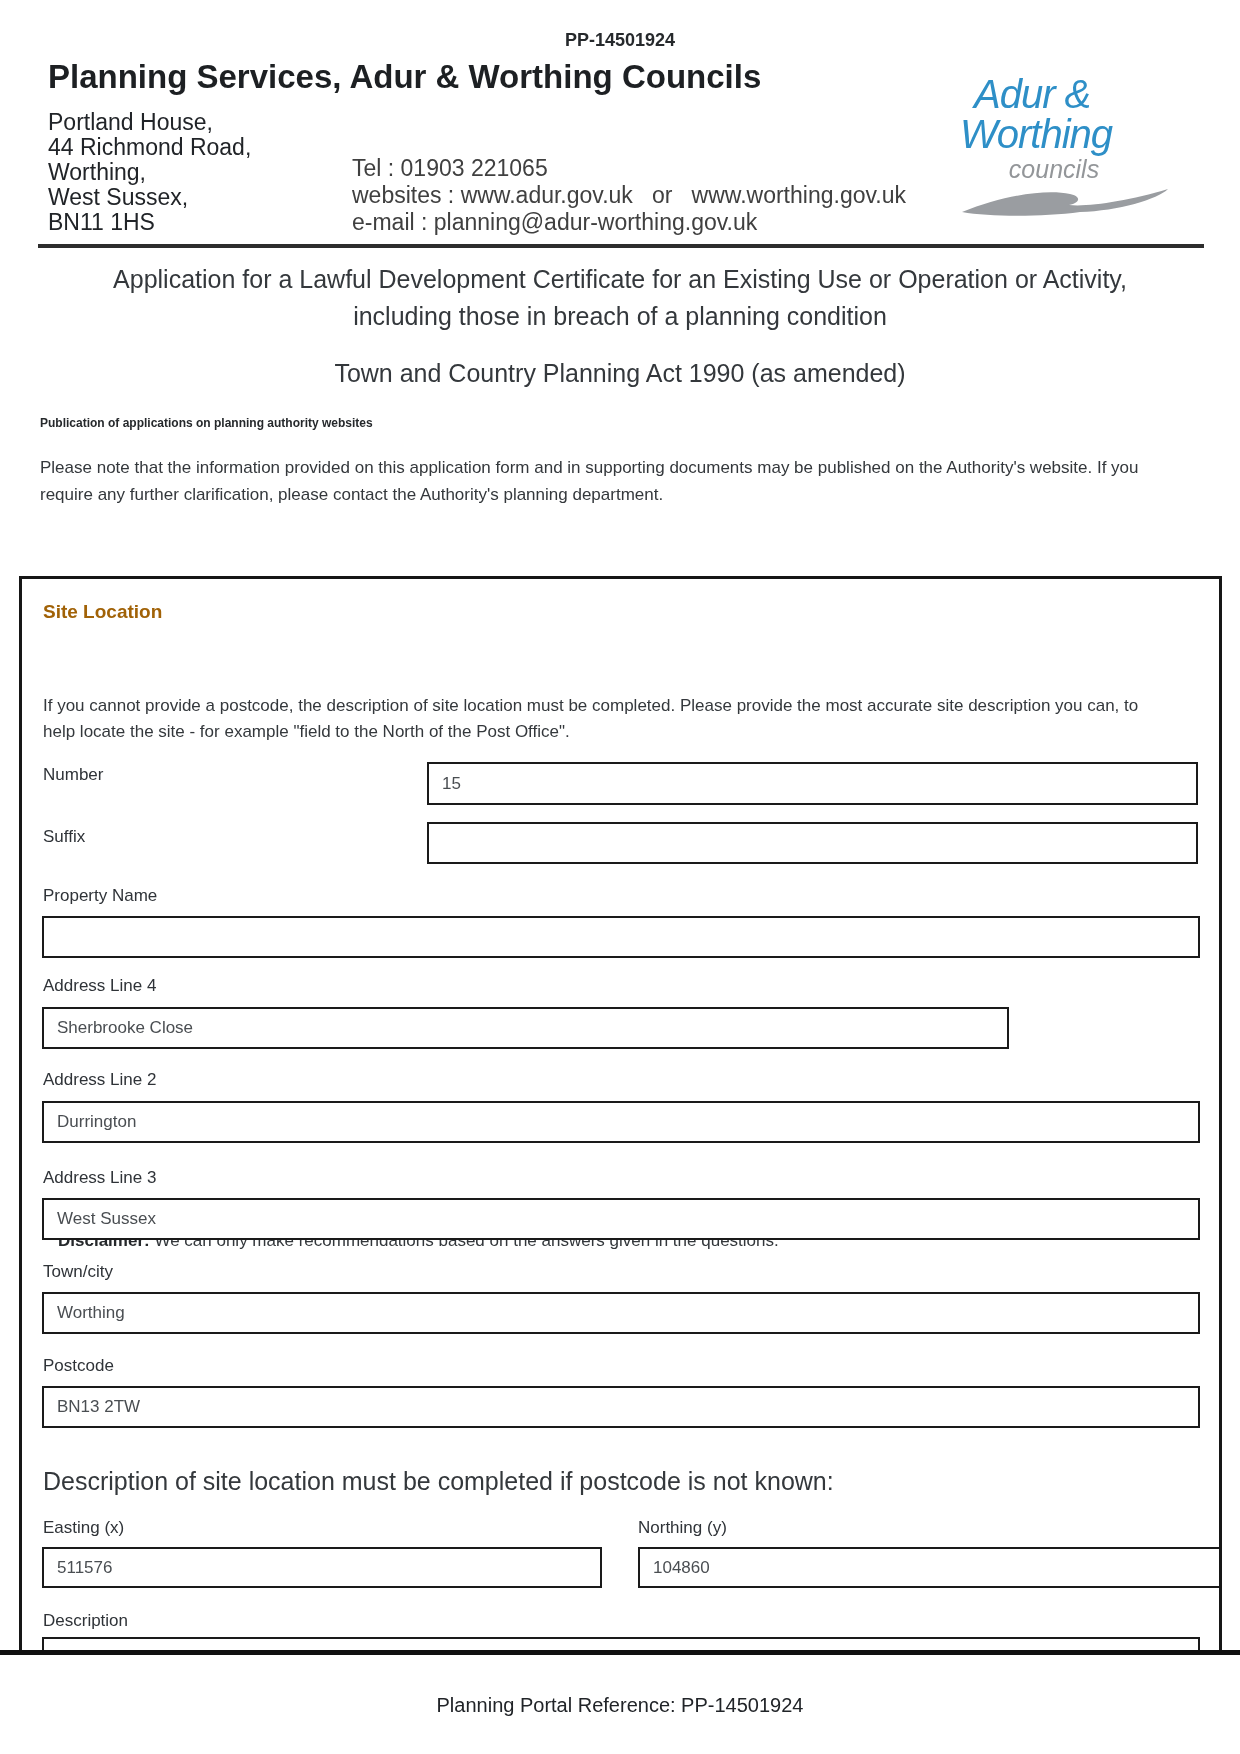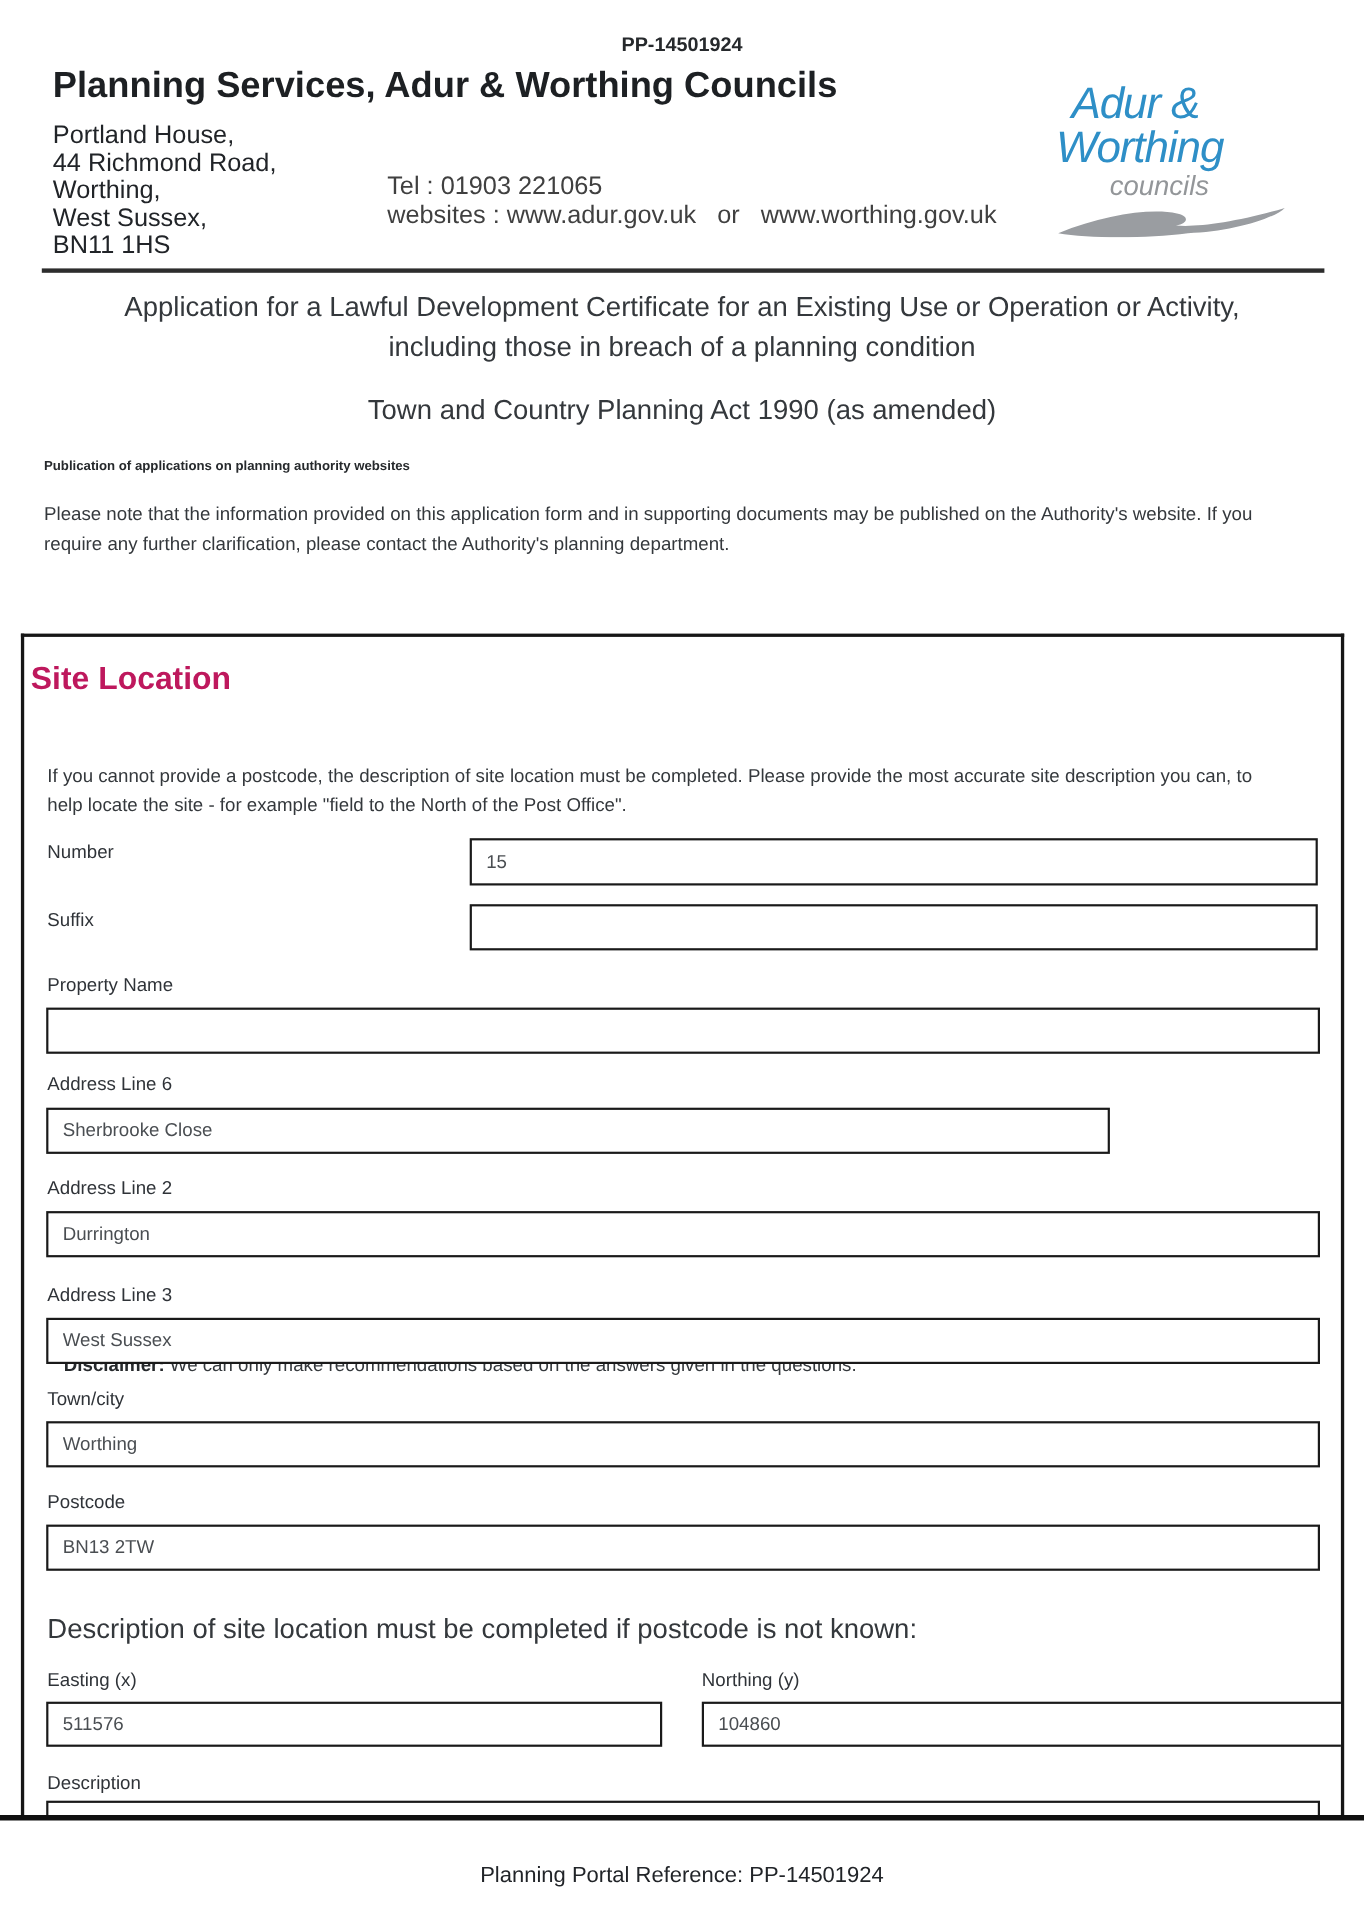--- a/index.html
+++ b/index.html
@@ -24,21 +24,21 @@
   .head-rule{left:38px;top:244px;width:1166px;height:4px;background:#2d2d2d;}
 
   
   .doc-title{left:0;right:0;text-align:center;font-size:25px;color:#34383c;white-space:nowrap;}
   .pub-heading{left:40px;top:416px;font-size:12px;font-weight:bold;color:#26292c;}
   .pub-note{left:40px;font-size:17px;color:#34383c;white-space:nowrap;}
 
   
   .sl-box{left:19px;top:576px;width:1203px;height:1074px;box-sizing:border-box;
           border:3px solid #161616;border-bottom:none;overflow:hidden;background:#fff;}
-  .sl-heading{left:6px;top:22px;font-size:29px;font-weight:bold;color:#be185d;}
+  .sl-heading{left:21px;top:22px;font-size:19px;font-weight:bold;color:#a16207;}
   .sl-text{font-size:17px;color:#34383c;white-space:nowrap;}
   .sl-label{font-size:17px;color:#2f3338;white-space:nowrap;}
   .sl-desc-heading{left:21px;top:888px;font-size:25px;color:#34383c;white-space:nowrap;}
   .fld{position:absolute;box-sizing:border-box;border:2px solid #1a1a1a;background:#fff;
        font-family:"Liberation Sans", sans-serif;font-size:17px;color:#4a4e52;
        padding:0 0 0 13px;outline:none;}
 
   .bottom-rule{left:0;top:1650px;width:1240px;height:5px;background:#101010;}
   .footer-ref{left:0;right:0;top:1694px;text-align:center;font-size:20px;color:#212428;}
   b{color:#26292c;}
@@ -55,20 +55,21 @@
     <div>Portland House,</div>
     <div>44 Richmond Road,</div>
     <div>Worthing,</div>
     <div>West Sussex,</div>
     <div>BN11 1HS</div>
   </div>
 
   <div class="abs contact">
     <div>Tel : 01903 221065</div>
     <div>websites : www.adur.gov.uk   or   www.worthing.gov.uk</div>
+    <div>e-mail : planning@adur-worthing.gov.uk</div>
   </div>
 
   <div class="abs logo">
     <div class="l1" style="color:#2E8FC7;">Adur &amp;</div>
     <div class="l2" style="color:#2E8FC7;">Worthing</div>
     <div class="l3" style="color:#939699;">councils</div>
     <svg width="214" height="30" viewBox="0 0 214 30">
       <path d="M2 26 C 44 9 86 3 110 8 C 121 10 121 17 109 19 C 129 21 168 15 208 3 C 198 13 158 25 120 26 C 82 31 30 31 2 26 Z" fill="#9a9da1"></path>
     </svg>
   </div>
@@ -95,21 +96,21 @@
 
     <div class="abs sl-label" style="left:21px;top:186px;">Number</div>
     <input class="fld" style="left: 405px; top: 183px; width: 771px; height: 43px;" value="15">
 
     <div class="abs sl-label" style="left:21px;top:248px;">Suffix</div>
     <input class="fld" style="left: 405px; top: 243px; width: 771px; height: 42px;" value="">
 
     <div class="abs sl-label" style="left:21px;top:307px;">Property Name</div>
     <input class="fld" style="left: 20px; top: 337px; width: 1158px; height: 42px;" value="">
 
-    <div class="abs sl-label" style="left:21px;top:397px;">Address Line 6</div>
+    <div class="abs sl-label" style="left:21px;top:397px;">Address Line 4</div>
     <input class="fld" style="left: 20px; top: 428px; width: 967px; height: 42px;" value="Sherbrooke Close">
 
     <div class="abs sl-label" style="left:21px;top:491px;">Address Line 2</div>
     <input class="fld" style="left: 20px; top: 522px; width: 1158px; height: 42px;" value="Durrington">
 
     <div class="abs sl-label" style="left:21px;top:589px;">Address Line 3</div>
     <input class="fld" style="left: 20px; top: 619px; width: 1158px; height: 42px;" value="West Sussex">
 
     <div class="abs sl-label" style="left:21px;top:683px;">Town/city</div>
     <input class="fld" style="left: 20px; top: 713px; width: 1158px; height: 42px;" value="Worthing">

